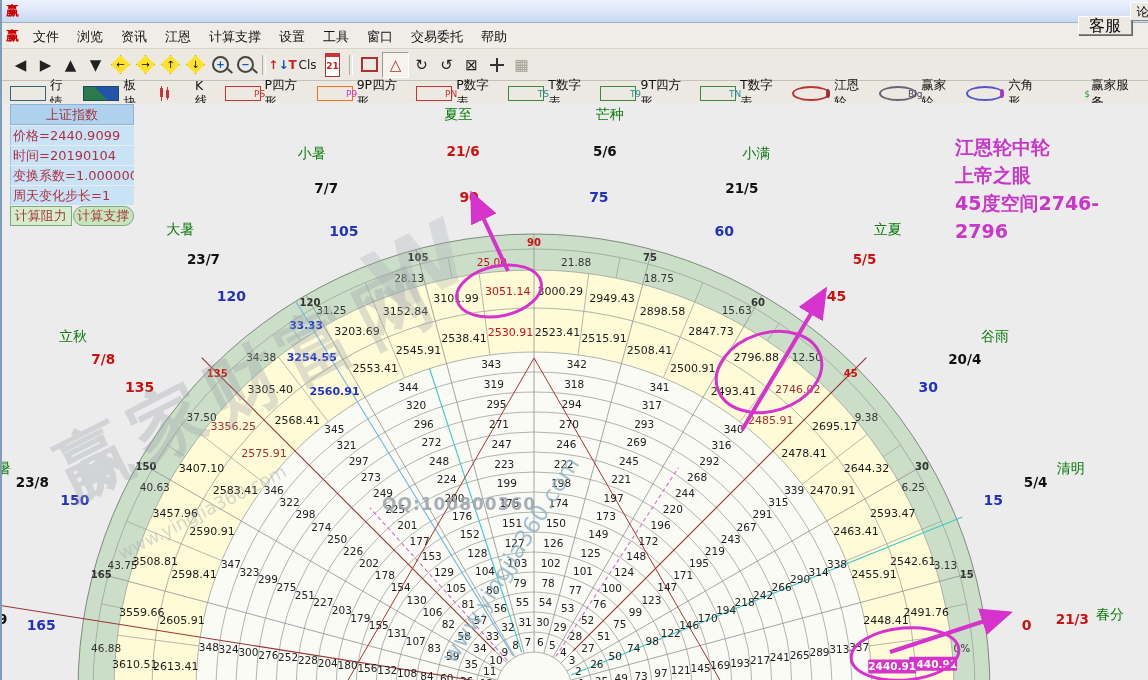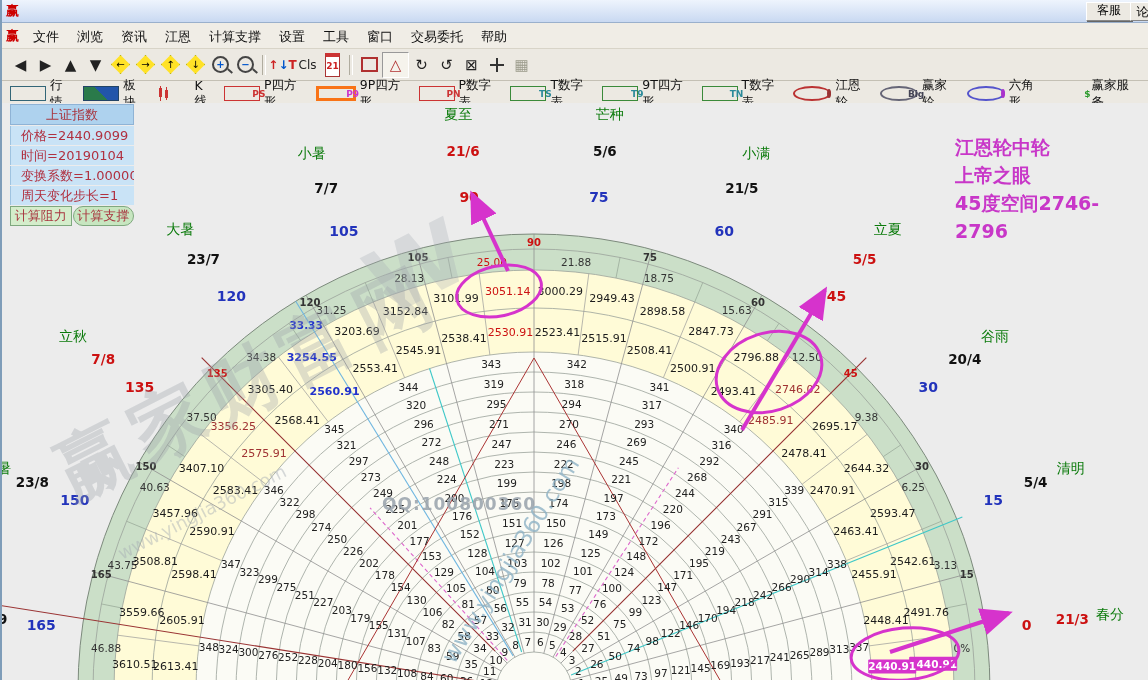--- a/index.html
+++ b/index.html
@@ -3,23 +3,23 @@
 <meta charset="utf-8">
 <style>
   html,body{margin:0;padding:0;background:#888;}
   #app{position:relative;width:1148px;height:680px;overflow:hidden;background:#ececec;
        font-family:"DejaVu Sans","Liberation Sans",sans-serif;border-left:2px solid #7f9db9;box-sizing:border-box;}
   
   .titlebar{height:22px;background:linear-gradient(#eef4fd,#c9d9f2);display:flex;align-items:center;
             border-bottom:1px solid #9ab0cc;position:relative;}
   .logo{color:#c00;font-weight:bold;font-size:13px;margin:0 5px 0 4px;}
   .title-text{font-size:12.5px;color:#111;}
-  .client-btn{position:absolute;right:16px;top:2px;font-size:12px;padding:0 10px;height:17px;line-height:17px;
+  .client-btn{position:absolute;right:16px;top:16px;font-size:16px;padding:0 10px;height:17px;line-height:17px;
               background:#ece9e2;border:1px solid #888;border-top-color:#fff;border-left-color:#fff;
-              box-shadow:1px 1px 0 #666;cursor:default;font-family:Liberation Mono, monospace;}
+              box-shadow:1px 1px 0 #666;cursor:default;}
   .forum-btn{position:absolute;right:-8px;top:2px;font-size:12.5px;padding:0 6px;height:17px;line-height:17px;
              background:#ece9e2;border:1px solid #888;border-top-color:#fff;border-left-color:#fff;}
   
   .menubar{height:25px;background:#f0ede6;display:flex;align-items:center;border-bottom:1px solid #d8d4c8;}
   .menu-item{font-size:13px;color:#111;padding:2px 9px;cursor:default;}
   
   .toolbar1{height:31px;background:#ece9e2;display:flex;align-items:center;padding-left:6px;
             border-bottom:1px solid #c4c0b4;}
   .tb1{width:25px;height:24px;display:flex;align-items:center;justify-content:center;font-size:15px;color:#222;}
   .tb1.gray{color:#9a9a8a;}
@@ -37,43 +37,43 @@
   .tb1 .cal{width:15px;height:24px;border:1px solid #a33;background:#fff;font-size:9px;color:#c22;font-weight:bold;
             display:flex;align-items:center;justify-content:center;border-top:4px solid #c33;box-sizing:border-box;}
   .tb1 .cls{font-size:12px;color:#222;}
   .tb1 .tud{font-size:12px;font-weight:bold;color:#c22;}
   .tb1 .tud span{color:#05c;}
   .sep{width:2px;height:20px;border-left:1px solid #b0ac9f;border-right:1px solid #fff;margin:0 4px;}
   .toolbar2{height:25px;background:#ece9e2;display:flex;align-items:center;padding-left:8px;
             border-bottom:1px solid #a8a49a;}
   .tb2{display:flex;align-items:center;margin-right:13px;font-size:12.5px;color:#111;cursor:default;}
   .tb2 .ic{width:16px;height:15px;margin-right:4px;display:flex;align-items:center;justify-content:center;
-           font-size:9px;font-weight:bold;box-sizing:border-box;padding-left:34px;}
+           font-size:9px;font-weight:normal;box-sizing:border-box;padding-left:34px;}
   .i-grid{border:1px solid #367;background:linear-gradient(#cfe0ef,#cfe0ef) 0 4px/100% 1px no-repeat #e8f1fa,
           repeating-linear-gradient(90deg,#69c 0 1px,transparent 1px 5px),repeating-linear-gradient(#69c 0 1px,transparent 1px 4px);}
   .i-blocks{background:linear-gradient(45deg,#2a7a4a 0 50%,#2255aa 50% 100%);border:1px solid #246;}
   .i-kline{background:linear-gradient(#c33,#c33) 3px 2px/3px 9px no-repeat,linear-gradient(#c33,#c33) 9px 4px/3px 8px no-repeat,
            linear-gradient(#c33,#c33) 4px 0/1px 15px no-repeat,linear-gradient(#c33,#c33) 10px 1px/1px 13px no-repeat;}
   .i-ps,.i-pn{border:1px solid #c33;color:#c33;font-size:8px;}
-  .i-p9{border:3px solid #f97316;color:#c3c;font-size:8px;}
+  .i-p9{border:1px solid #f97316;color:#c3c;font-size:8px;}
   .i-ts,.i-t9,.i-tn{border:1px solid #3a8a3a;color:#2a8a9a;font-size:8px;}
   .i-target{width:14px;height:14px;border:2px solid #b33;border-radius:50%;display:flex;align-items:center;justify-content:center;}
   .i-target::after{content:"";width:5px;height:5px;border:2px solid #933;border-radius:50%;}
   .i-big{width:14px;height:14px;border:2px solid #667;border-radius:50%;color:#445;font-size:6px;font-weight:bold;
          display:flex;align-items:center;justify-content:center;}
   .i-hex{width:14px;height:14px;border:2px solid #55c;border-radius:50%;display:flex;align-items:center;justify-content:center;}
   .i-hex::after{content:"";width:5px;height:5px;border:2px solid #a3c;border-radius:50%;}
   .i-dollar{color:#2a9a2a;font-size:14px;font-weight:bold;}
   
   .chart{position:absolute;left:0;top:103px;width:1148px;height:577px;background:#ececec;}
   .chart svg{position:absolute;left:0;top:0;}
   
   .info-panel{position:absolute;left:8px;top:1px;width:124px;font-size:13px;z-index:5;}
   .ip-head{background:#aed2ee;color:#a8353f;text-align:center;height:19px;line-height:19px;border:1px solid #8fb3d5;}
-  .ip-row{background:#c9e3f6;color:#b03040;height:19px;line-height:19px;padding-left:10px;margin-top:1px;
+  .ip-row{background:#c9e3f6;color:#b03040;height:19px;line-height:19px;padding-left:2px;margin-top:1px;
           white-space:nowrap;overflow:hidden;border-left:1px solid #9fc3e0;}
   .ip-btns{display:flex;margin-top:1px;}
   .ip-btn{flex:1;background:#d4edcb;border:1px solid #7fa87f;color:#a8353f;text-align:center;height:18px;line-height:18px;cursor:default;}
   .ip-btn+.ip-btn{margin-left:1px;background:#c7e6c0;border-radius:10px;}
   
   .pink-note{position:absolute;left:953px;top:30px;color:#c837c8;font-size:19px;font-weight:600;line-height:28px;z-index:4;}
 </style>
 </head>
 <body>
 

